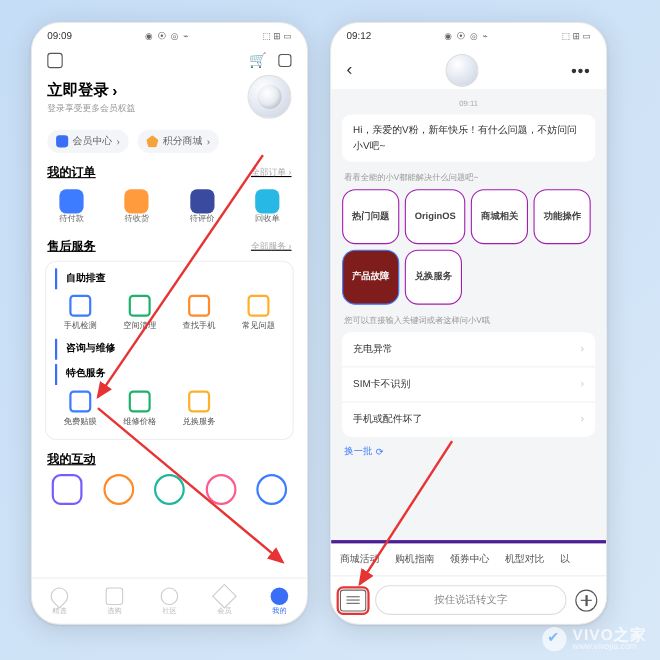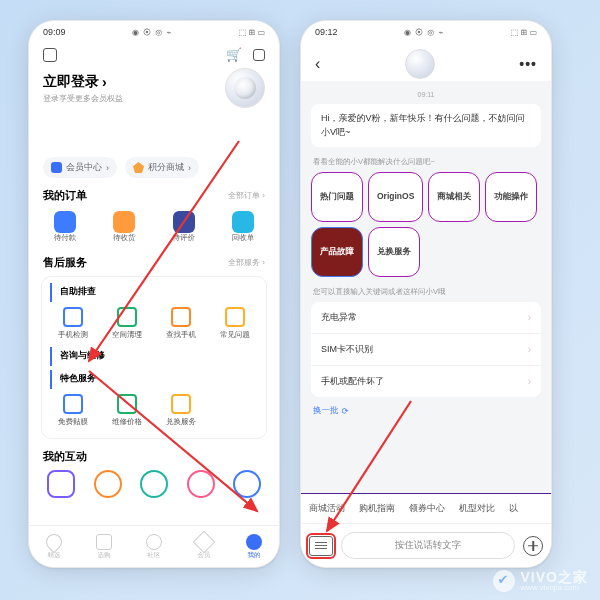--- a/index.html
+++ b/index.html
@@ -55,26 +55,26 @@
     display:flex; align-items:center; justify-content:center;
   }
   .avatar::after{
     content:""; width:22px; height:22px; border-radius:50%;
     background: radial-gradient(circle at 40% 35%, #fff, #d0d6e4);
     box-shadow: inset -2px -2px 3px rgba(0,0,0,.12);
   }
   .chips { display:flex; gap:8px; padding: 4px 14px 8px;}
   .chip {
     background:#f3f5f8; border-radius:14px; padding:4px 8px;
-    font-size:9px; color:#666; display:flex; align-items:center; gap:4px;margin-top:39px;
+    font-size:9px; color:#666; display:flex; align-items:center; gap:4px;
   }
   .chip .ci { width:11px; height:11px; border-radius:3px; }
   .ci.blue { background:#3b6ef6; }
   .ci.orange { background:#f6a33b; clip-path: polygon(50% 0,100% 38%,82% 100%,18% 100%,0 38%); }
-  .section-hd { display:flex; justify-content:space-between; align-items:center; padding:2px 14px; }
+  .section-hd { display:flex; justify-content:space-between; align-items:center; padding:2px 14px;text-decoration:underline; }
   .section-hd h3 { font-size:11px; font-weight:700;}
   .section-hd .more { font-size:8px; color:#aaa; }
   .order-row { display:flex; justify-content:space-between; padding:6px 16px 10px; }
   .oitem { display:flex; flex-direction:column; align-items:center; gap:0; width:40px;}
   .oitem .oic { width:22px; height:22px; border-radius:6px; }
   .oitem span { font-size:7.5px; color:#666; white-space:nowrap;}
   .bg-blue{background:#3d7bff;}
   .bg-orange{background:#ff9a3d;}
   .bg-navy{background:#3a4a9f;}
   .bg-lblue{background:#4a8bff;}
@@ -126,21 +126,21 @@
   .faq-row {
     display:flex; justify-content:space-between; align-items:center;
     padding:9px 10px; font-size:9px; color:#333; border-bottom:1px solid #f1f1f1;
   }
   .faq-row:last-child{border-bottom:none;}
   .faq-row .chev{ color:#ccc; font-size:10px;}
   .swap { color:#3d7bff; font-size:8.5px; margin:8px 2px; display:flex; align-items:center; gap:3px;}
   .quick-row {
     background:#fff; padding:8px 8px;
     display:flex; gap:14px; font-size:9px; color:#555; overflow:hidden; white-space:nowrap;
-    border-top:1px solid #4c1d95;
+    border-top:3px solid #4c1d95;
   }
   .input-row {
     background:#fff; padding:8px 8px; display:flex; align-items:center; gap:8px;
     border-top:1px solid #eee;
   }
   .kbd-btn {
     width:24px; height:20px; border:1.4px solid #666; border-radius:3px;
     display:flex; align-items:center; justify-content:center;
   }
   .kbd-btn.hl { outline:2px solid #e73333; outline-offset:1px; border-radius:3px;}

